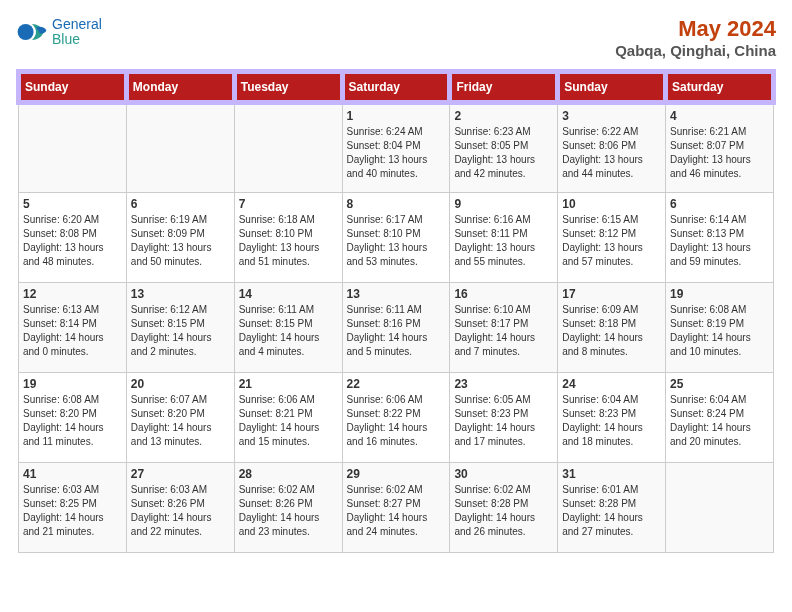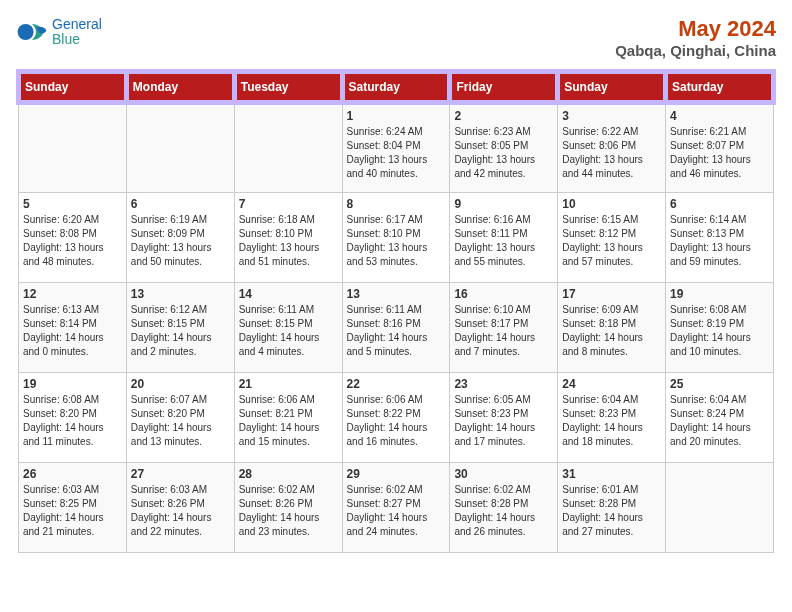--- a/index.html
+++ b/index.html
@@ -228,21 +228,21 @@
           <span class="day-num">24</span>
           <div class="day-info">Sunrise: 6:04 AM<br>Sunset: 8:23 PM<br>Daylight: 14 hours and 18 minutes.</div>
         </td>
         <td>
           <span class="day-num">25</span>
           <div class="day-info">Sunrise: 6:04 AM<br>Sunset: 8:24 PM<br>Daylight: 14 hours and 20 minutes.</div>
         </td>
       </tr>
       <tr>
         <td>
-          <span class="day-num">26</span>
+          <span class="day-num">41</span>
           <div class="day-info">Sunrise: 6:03 AM<br>Sunset: 8:25 PM<br>Daylight: 14 hours and 21 minutes.</div>
         </td>
         <td>
           <span class="day-num">27</span>
           <div class="day-info">Sunrise: 6:03 AM<br>Sunset: 8:26 PM<br>Daylight: 14 hours and 22 minutes.</div>
         </td>
         <td>
           <span class="day-num">28</span>
           <div class="day-info">Sunrise: 6:02 AM<br>Sunset: 8:26 PM<br>Daylight: 14 hours and 23 minutes.</div>
         </td>

